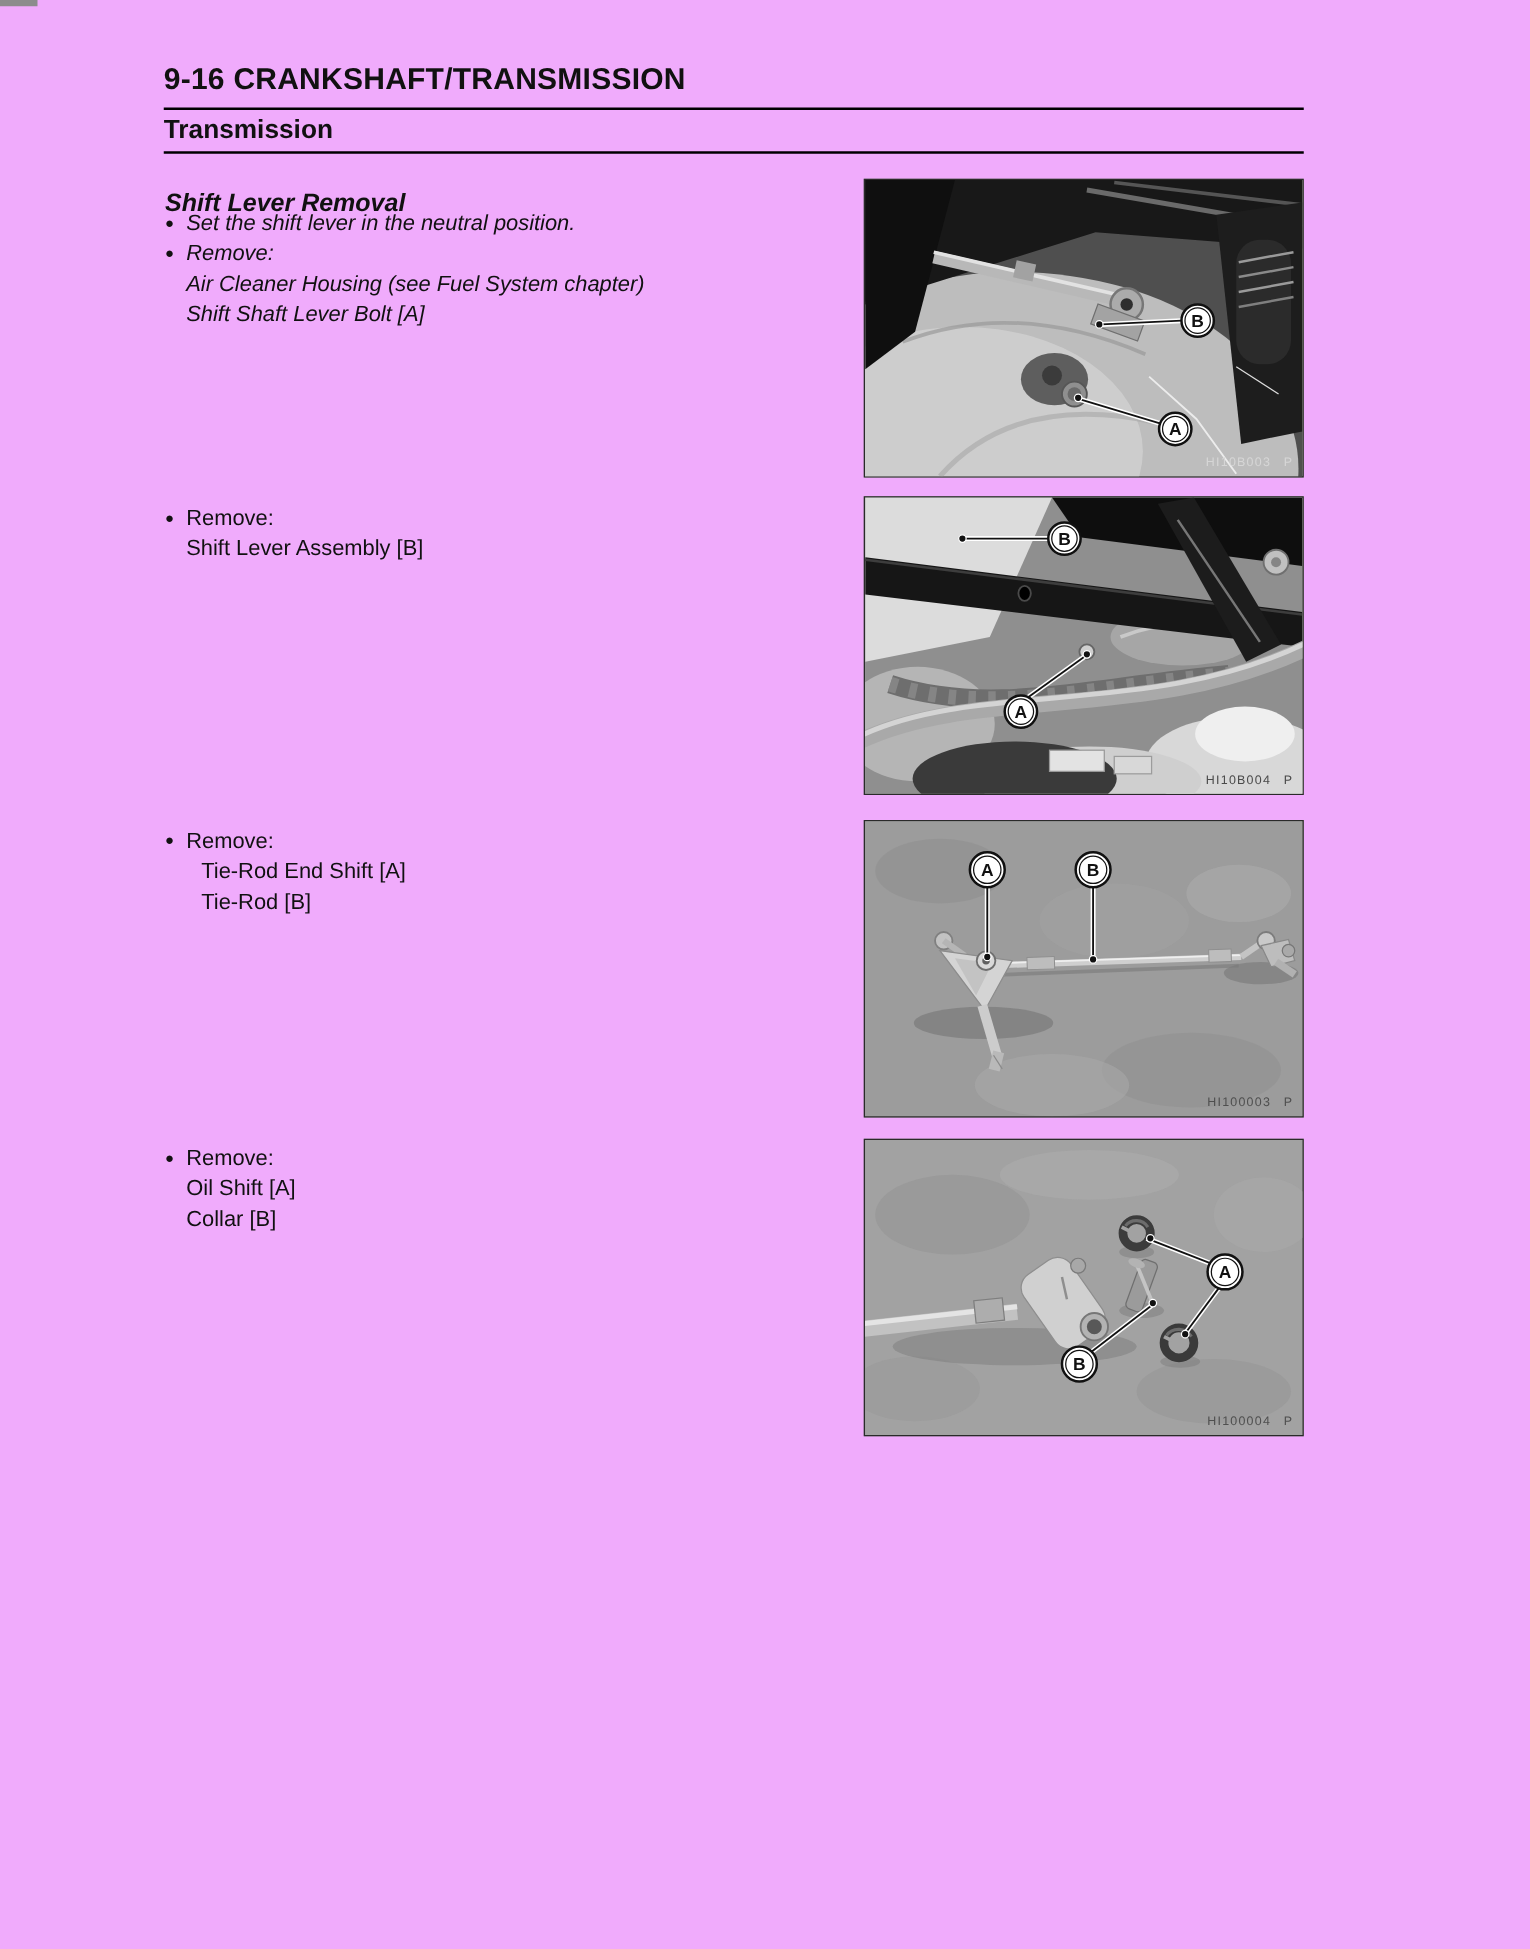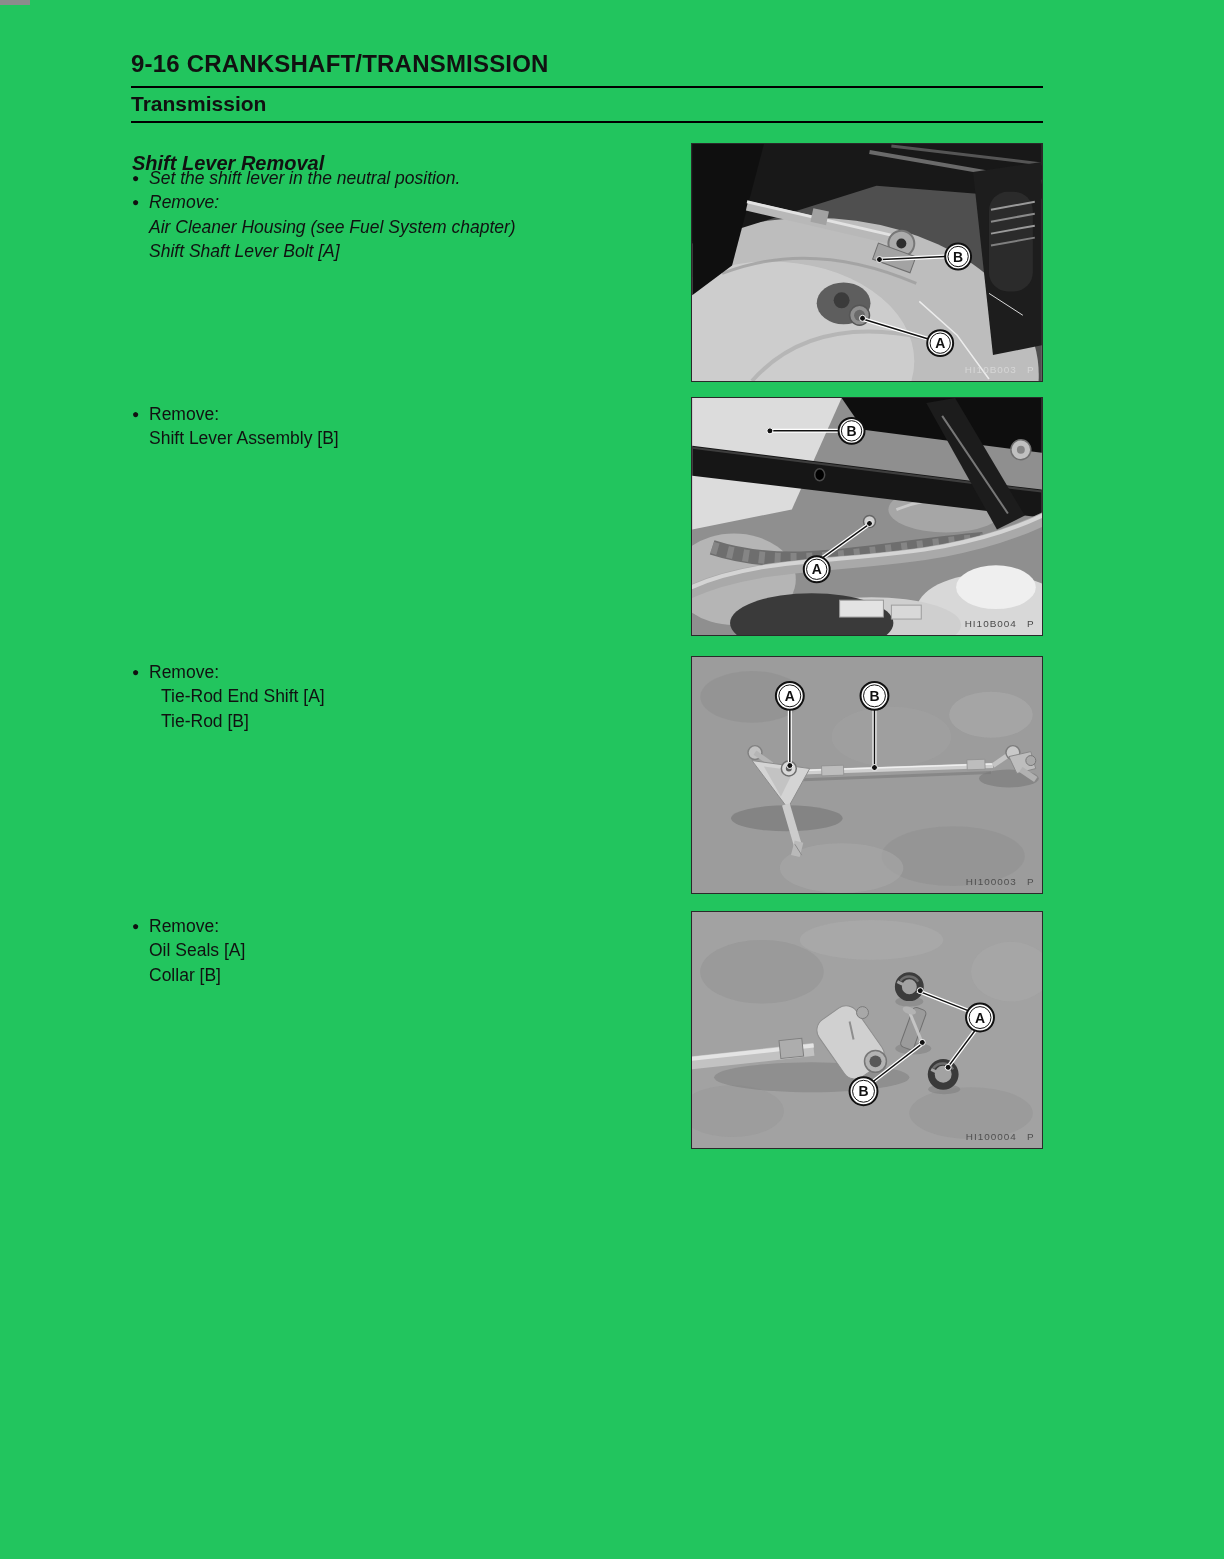--- a/index.html
+++ b/index.html
@@ -1,21 +1,21 @@
 <!DOCTYPE html>
 <html><head>
 <meta charset="utf-8">
 <style>
   * { margin: 0; padding: 0; box-sizing: border-box; }
   html, body { background: #ffffff; }
   .page {
     position: relative;
     width: 1224px;
     height: 1559px;
-    background: #22c55e;
+    background: #f0abfc;
     font-family: "Liberation Sans", sans-serif;
     color: #111;
     overflow: hidden;
   }
   .scan-artifact {
     position: absolute; left: 0; top: 0; width: 30px; height: 5px;
     background: #8c8c8c;
   }
   .chapter-header {
     position: absolute; left: 131px; top: 50px; width: 912px;
@@ -89,21 +89,21 @@
   </div>
 
   <div class="text-block tb-3">
     <div class="line bullet"><span class="bullet-marker">●</span><span>Remove:</span></div>
     <div class="line sub2"><span>Tie-Rod End Shift [A]</span></div>
     <div class="line sub2"><span>Tie-Rod [B]</span></div>
   </div>
 
   <div class="text-block tb-4">
     <div class="line bullet"><span class="bullet-marker">●</span><span>Remove:</span></div>
-    <div class="line sub"><span>Oil Seals [A]</span></div>
+    <div class="line sub"><span>Oil Shift [A]</span></div>
     <div class="line sub"><span>Collar [B]</span></div>
   </div>
 
   <div class="photo ph-1">
     <svg viewBox="0 0 351 238">
       <rect x="0" y="0" width="351" height="238" fill="#4f4f4f"></rect>
       <g>
         <ellipse cx="120" cy="232" rx="228" ry="158" fill="#bdbdbd"></ellipse>
         <ellipse cx="78" cy="218" rx="145" ry="100" fill="#d3d3d3" opacity="0.75"></ellipse>
         <path d="M 30,130 Q 120,95 225,140" stroke="#9a9a9a" stroke-width="3" fill="none" opacity="0.7"></path>

